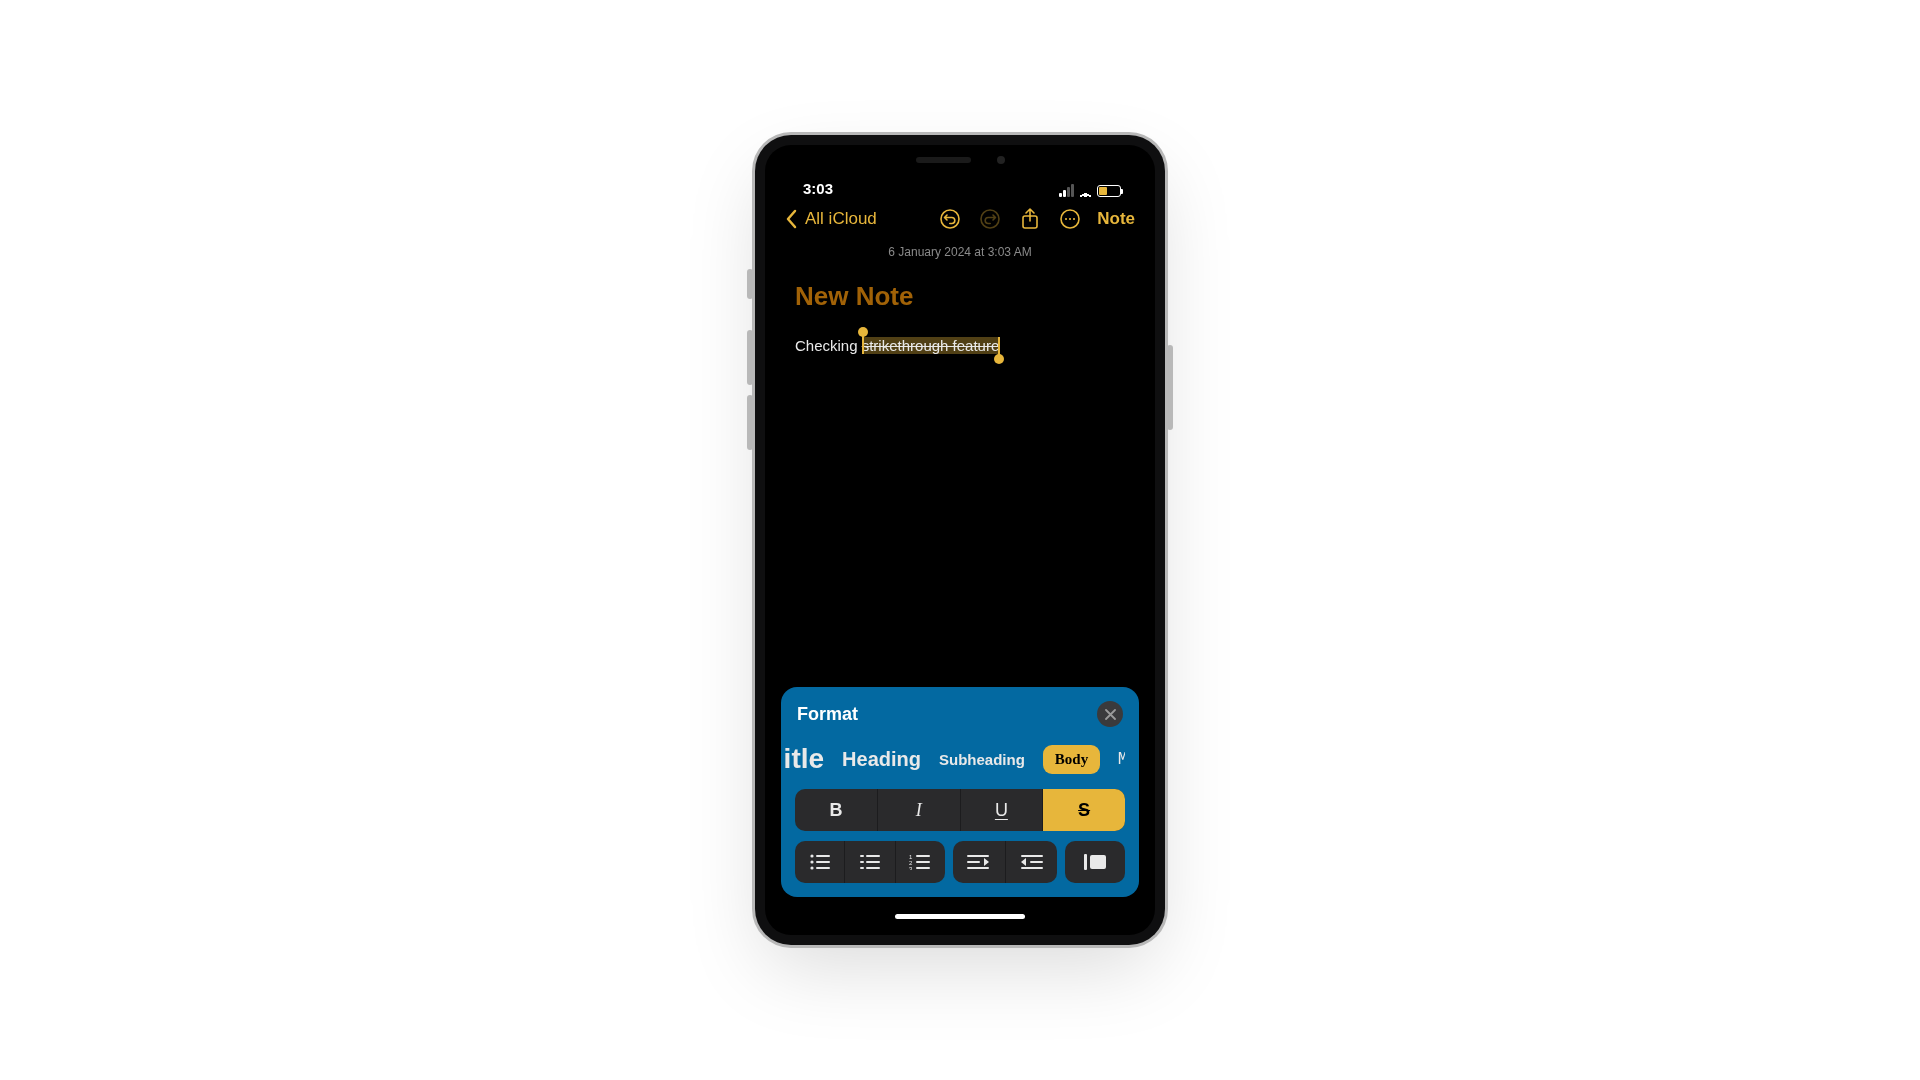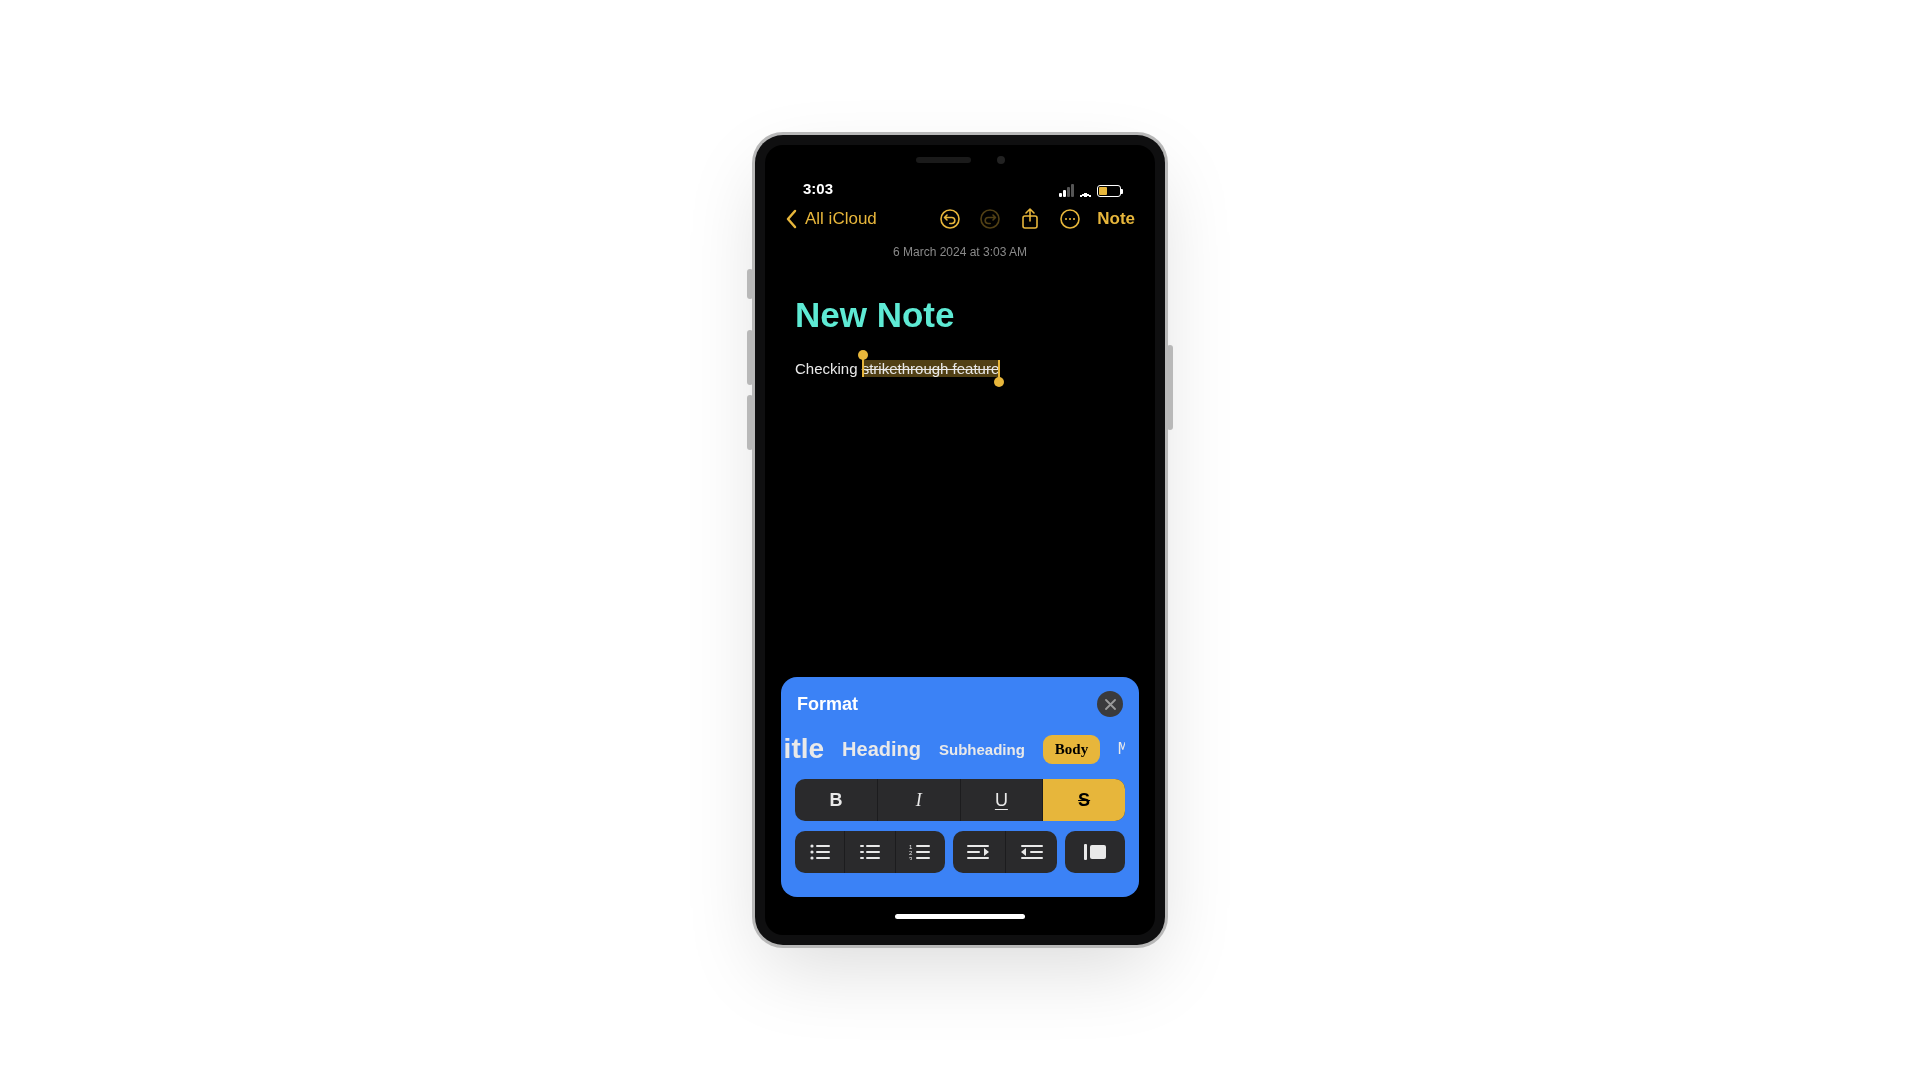--- a/index.html
+++ b/index.html
@@ -12,21 +12,21 @@
     align-items: center;
     justify-content: center;
     -webkit-font-smoothing: antialiased;
   }
 
   
   .device {
     position: relative;
     width: 390px;
     height: 790px;
-    border-radius: 18px;
+    border-radius: 26px;
     background: #000;
     box-shadow:
       0 0 0 10px #0f0f10,
       0 0 0 13px #b8b8b8,
       0 30px 80px rgba(0,0,0,.15);
   }
   .side-btn {
     position: absolute;
     background: #b8b8b8;
     border-radius: 3px;
@@ -115,24 +115,24 @@
   .icon-btn.disabled { opacity:.35; }
 
   
   .meta {
     text-align:center;
     color:#8a8a8a;
     font-size:12px;
     margin-top:4px;
   }
   .note-title {
-    color:#5eead4;
-    font-size:35px;
+    color:#a16207;
+    font-size:26px;
     font-weight:700;
-    margin:36px 20px 0;
+    margin:22px 20px 0;
   }
   .note-body {
     color:#e9e9e9;
     font-size:15px;
     margin:24px 20px 0;
     line-height:1.3;
   }
   .sel {
     position:relative;
     background:rgba(231,182,59,.35);
@@ -151,23 +151,23 @@
   }
   .sel .handle.end { right:-5px; bottom:-10px; }
   .sel .handle.end::after{
     content:""; position:absolute; right:4px; bottom:9px; width:2px; height:18px; background:#e7b63b;
   }
 
   
   .sheet {
     position:absolute;
     left:6px; right:6px; bottom:28px;
-    background:#3b82f6;
+    background:#0369a1;
     border-radius:16px;
-    padding:14px 14px 14px;
+    padding:14px 14px 4px;
     color:#fff;
   }
   .sheet-head { display:flex; align-items:center; justify-content:space-between; margin-bottom:12px; padding:0 2px;}
   .sheet-title { font-size:18px; font-weight:600; }
   .close-x {
     width:26px; height:26px; border-radius:50%;
     background:#3a3a3c; display:flex; align-items:center; justify-content:center;
     color:#9a9a9a; font-size:14px; cursor:pointer;
   }
 
@@ -287,21 +287,21 @@
               <circle cx="11" cy="11" r="9" fill="none" stroke="#e7b63b" stroke-width="1.6"></circle>
               <circle cx="7" cy="11" r="1.1" fill="#e7b63b"></circle>
               <circle cx="11" cy="11" r="1.1" fill="#e7b63b"></circle>
               <circle cx="15" cy="11" r="1.1" fill="#e7b63b"></circle>
             </svg>
         </span>
         <span class="done">Note</span>
       </div>
     </div>
 
-    <div class="meta">6 March 2024 at 3:03 AM</div>
+    <div class="meta">6 January 2024 at 3:03 AM</div>
     <div class="note-title">New Note</div>
     <div class="note-body">
       <span>Checking </span><span class="sel"><span class="handle start"></span><span>strikethrough feature</span><span class="handle end"></span></span>
     </div>
 
     <div class="sheet">
       <div class="sheet-head">
         <span class="sheet-title">Format</span>
         <span class="close-x">
           <svg width="11" height="11" viewBox="0 0 11 11">

